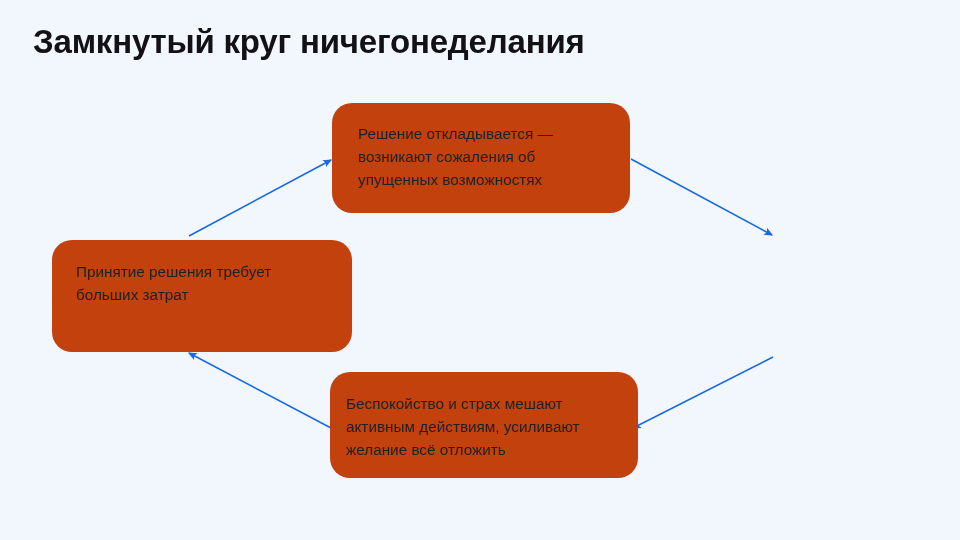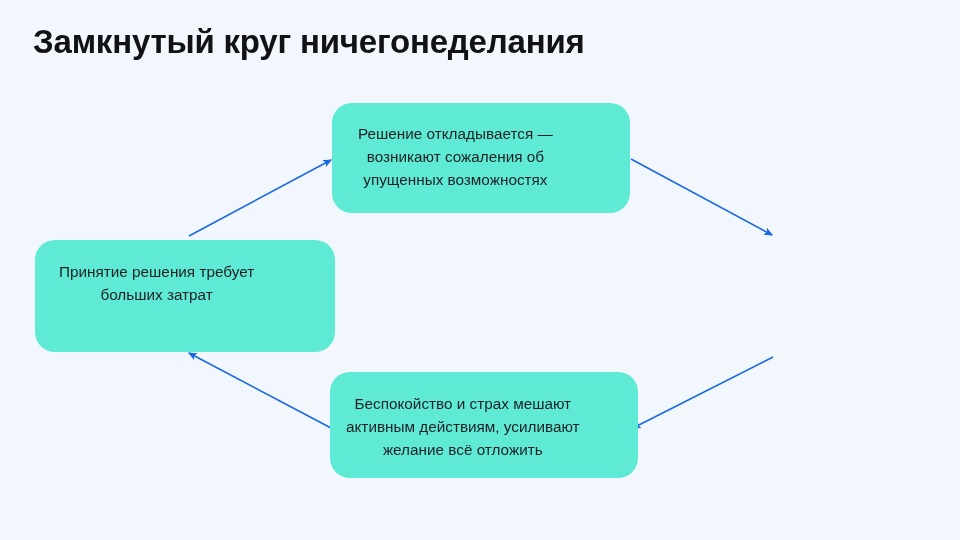--- a/index.html
+++ b/index.html
@@ -33,26 +33,25 @@
   #arrow-layer {
     position: absolute;
     left: 0;
     top: 0;
     width: 960px;
     height: 540px;
     pointer-events: none;
   }
   .node {
     position: absolute;
-    background: #5eead4;
+    background: #c2410c;
     border-radius: 20px;
     box-sizing: border-box;
     display: flex;
     align-items: flex-start;
-    text-align: center;
   }
   .node .node-text {
     font-size: 15.3px;
     line-height: 23px;
     color: #1f2024;
     white-space: pre-line;
   }
   #node-top {
     left: 332px;
     top: 103px;
@@ -68,21 +67,21 @@
     padding: 20px 22px 0 25px;
   }
   #node-bottom {
     left: 330px;
     top: 372px;
     width: 308px;
     height: 106px;
     padding: 20px 12px 0 16px;
   }
   #node-left {
-    left: 35px;
+    left: 52px;
     top: 240px;
     width: 300px;
     height: 112px;
     padding: 20px 18px 0 24px;
   }
 </style>
 </head>
 <body>
 
 <div id="slide">

